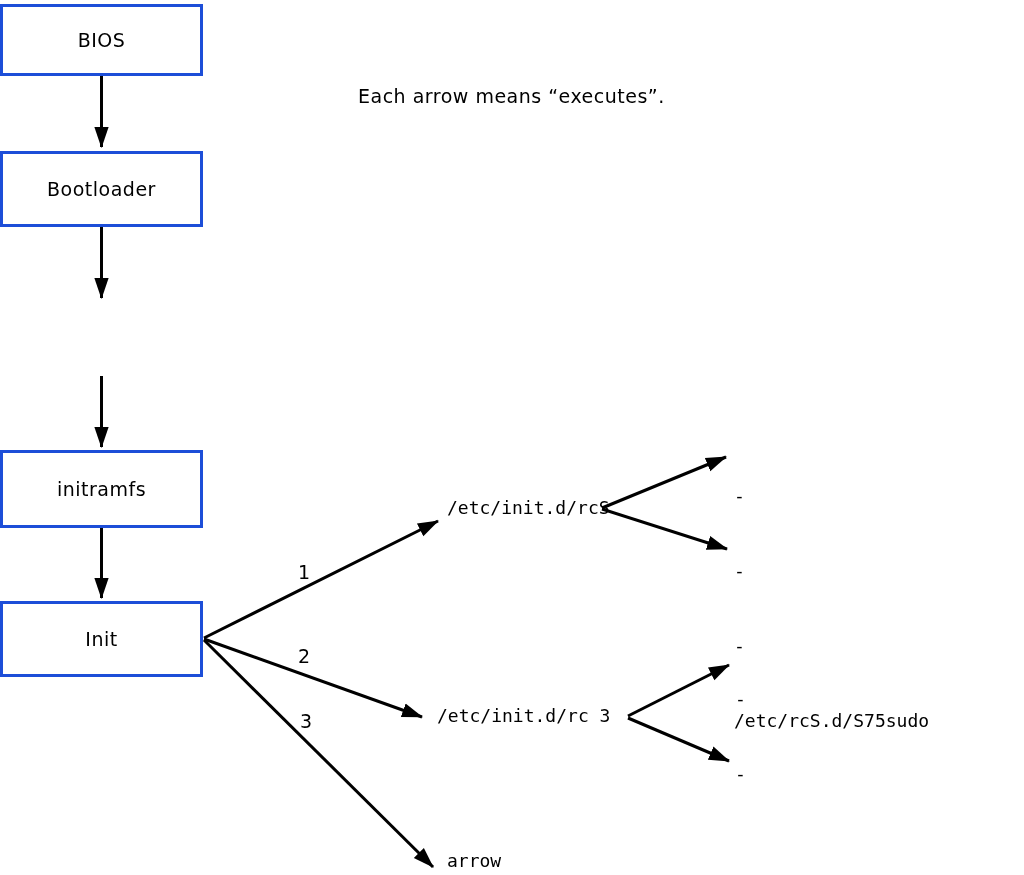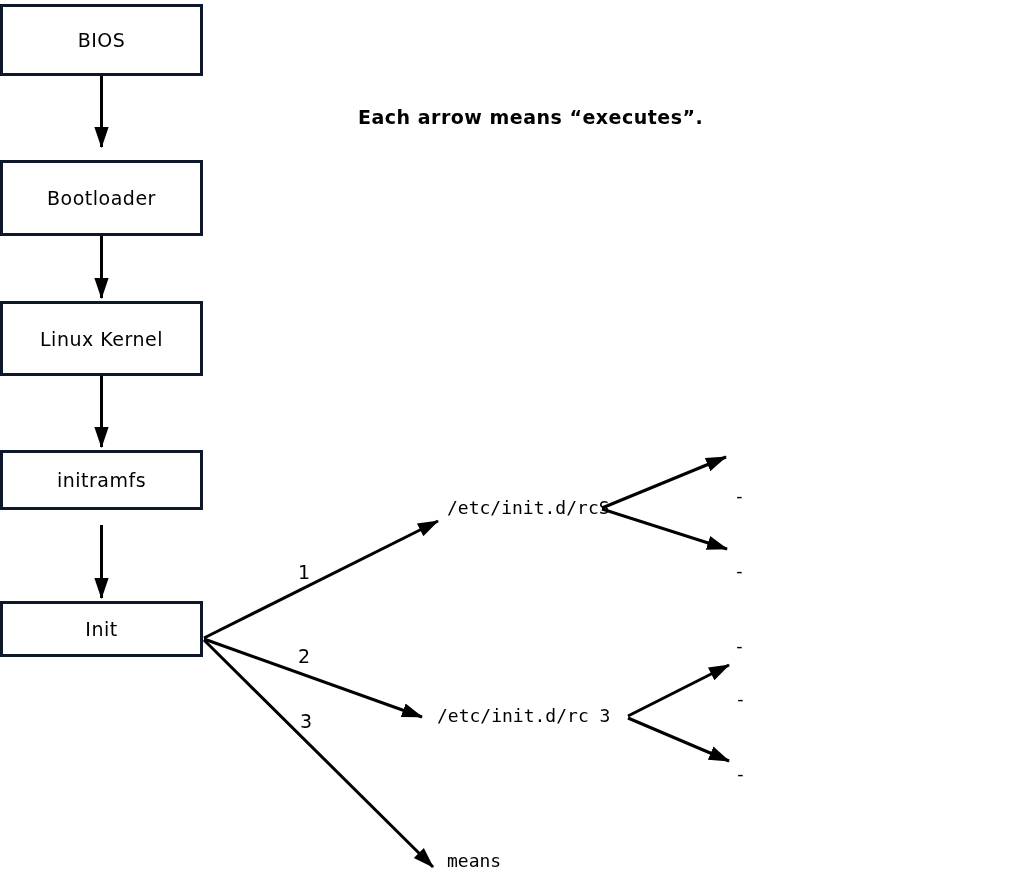--- a/index.html
+++ b/index.html
@@ -20,21 +20,21 @@
     position: absolute;
     left: 0;
     top: 0;
     width: 1024px;
     height: 875px;
   }
   .node {
     position: absolute;
     left: 0;
     width: 203px;
-    border: 3px solid #0f172a;
+    border: 3px solid #1d4ed8;
     box-sizing: border-box;
     background: #ffffff;
     display: flex;
     align-items: center;
     justify-content: center;
     font-size: 19px;
     letter-spacing: 0.5px;
   }
   .caption {
     position: absolute;
@@ -83,50 +83,48 @@
     <line x1="204" y1="639" x2="422" y2="717" stroke="#000" stroke-width="3" marker-end="url(#ah)"></line>
     <line x1="204" y1="640" x2="433" y2="867" stroke="#000" stroke-width="3" marker-end="url(#ah)"></line>
 
     <line x1="602" y1="508" x2="726" y2="457" stroke="#000" stroke-width="3" marker-end="url(#ah)"></line>
     <line x1="602" y1="509" x2="727" y2="549" stroke="#000" stroke-width="3" marker-end="url(#ah)"></line>
 
     <line x1="628" y1="716" x2="729" y2="665" stroke="#000" stroke-width="3" marker-end="url(#ah)"></line>
     <line x1="628" y1="718" x2="729" y2="761" stroke="#000" stroke-width="3" marker-end="url(#ah)"></line>
   </svg>
 
-  <div class="caption" style="left:358px; top:106px;font-weight:bold;">Each arrow means “executes”.</div>
+  <div class="caption" style="left:358px; top:85px;">Each arrow means “executes”.</div>
 
   <div class="node" style="top:4px;   height:72px;">
     <span>BIOS</span>
   </div>
-  <div class="node" style="top:160px; height:76px;">
+  <div class="node" style="top:151px; height:76px;">
     <span>Bootloader</span>
   </div>
-  <div class="node" style="top:301px; height:75px;">
-    <span>Linux Kernel</span>
-  </div>
-  <div class="node" style="top:450px; height:60px;">
+  <div class="node" style="top:450px; height:78px;">
     <span>initramfs</span>
   </div>
-  <div class="node" style="top:601px; height:56px;">
+  <div class="node" style="top:601px; height:76px;">
     <span>Init</span>
   </div>
 
   <div class="edge-num" style="left:298px; top:561px;">1</div>
   <div class="edge-num" style="left:298px; top:645px;">2</div>
   <div class="edge-num" style="left:300px; top:710px;">3</div>
 
   <div class="mono" style="left:447px; top:496px;">/etc/init.d/rcS</div>
   <div class="mono" style="left:437px; top:704px;">/etc/init.d/rc 3</div>
-  <div class="mono" style="left:447px; top:849px;">means</div>
+  <div class="mono" style="left:447px; top:849px;">arrow</div>
 
   <div class="mono-list" style="left:734px; top:433px;">
     <div>-</div>
     <div>-</div>
     <div>-</div>
+    <div>/etc/rcS.d/S75sudo</div>
   </div>
 
   <div class="mono-list" style="left:735px; top:636px;">
     <div>-</div>
     <div>-</div>
     
     
   </div>
 
 </div>

